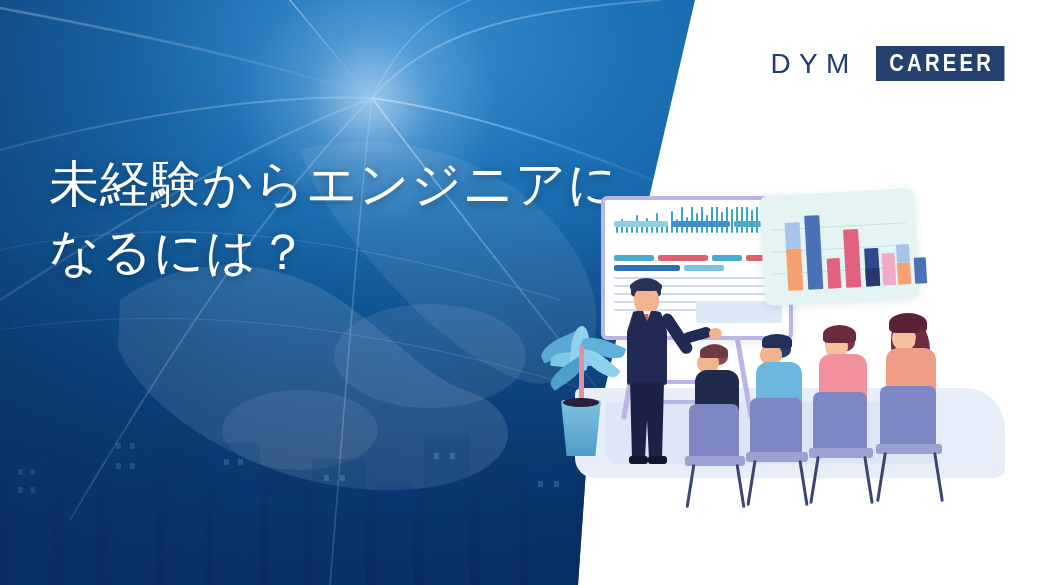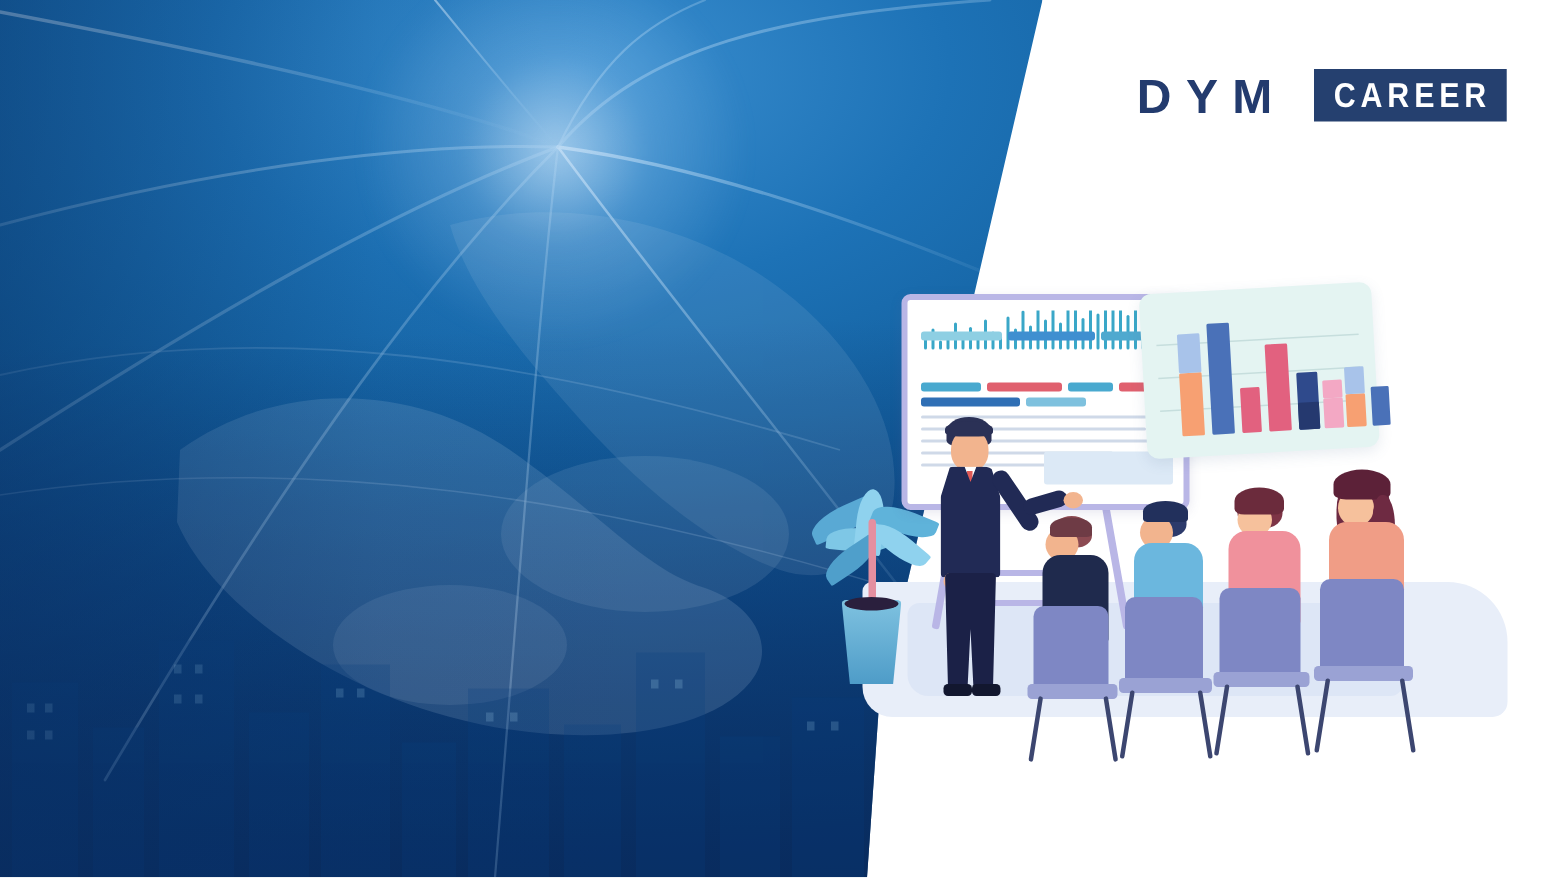--- a/index.html
+++ b/index.html
@@ -61,21 +61,21 @@
     font-family:"Liberation Serif","DejaVu Serif",serif;
     font-size:30px;line-height:1.2;letter-spacing:.01em;
     text-shadow:0 2px 8px rgba(4,28,62,.5);
   }
 
   
   .logo{position:absolute;right:18px;top:46px;display:flex;align-items:center;gap:18px;}
   .logo-dym{
     color:#233b6e;
     font-family:"Liberation Sans",sans-serif;
-    font-size:32px;font-weight:700;letter-spacing:.30em;
+    font-size:28px;font-weight:400;letter-spacing:.30em;
     line-height:1;padding-left:2px;
   }
   .logo-career{
     background:#25406f;color:#ffffff;
     font-family:"Liberation Sans",sans-serif;
     font-size:23px;font-weight:700;letter-spacing:.16em;
     padding:6px 12px 6px 15px;line-height:1;
     transform:scaleX(.88);transform-origin:left center;
   }
 
@@ -239,20 +239,22 @@
         <rect x="640" y="216" width="12" height="14"></rect>
           <rect x="658" y="216" width="12" height="14"></rect>
         <rect x="676" y="216" width="12" height="14"></rect>
           <rect x="694" y="216" width="12" height="14"></rect>
       </g>
     </svg>
 
     <div class="vignette"></div>
   </div>
 
+  <div class="headline">未経験からエンジニアに
+なるには？</div>
 
   <div class="logo">
     <div class="logo-dym">DYM</div>
     <div class="logo-career">CAREER</div>
   </div>
 
   <div class="illus">
 
     <div class="floor"></div>
     <div class="floor2"></div>

